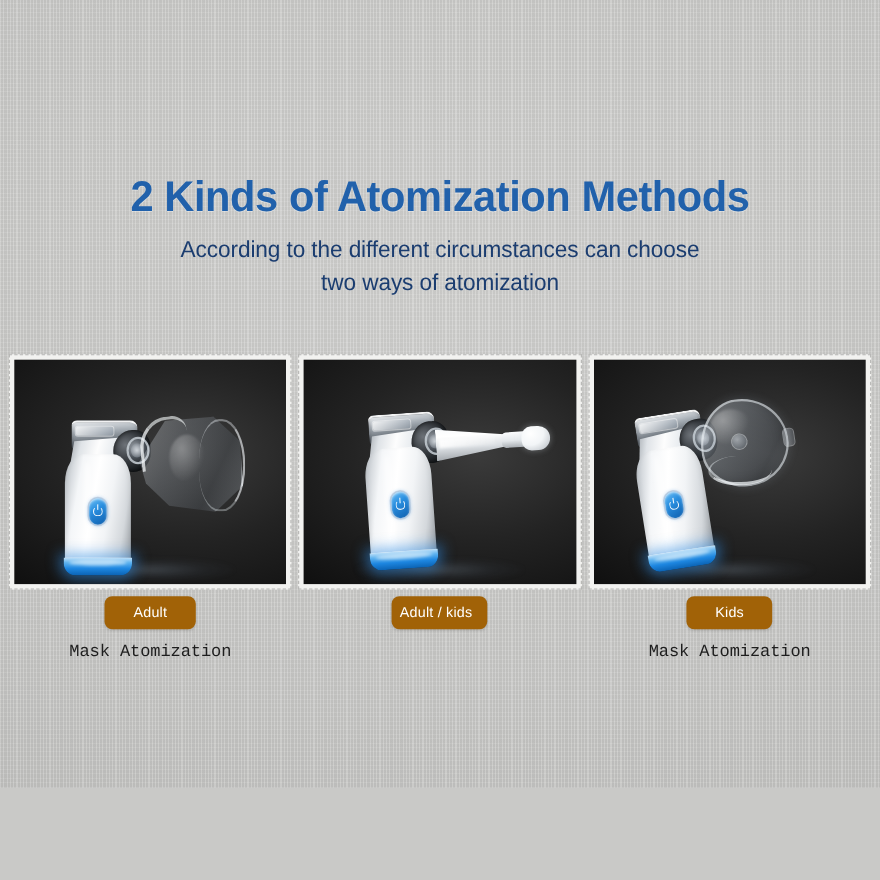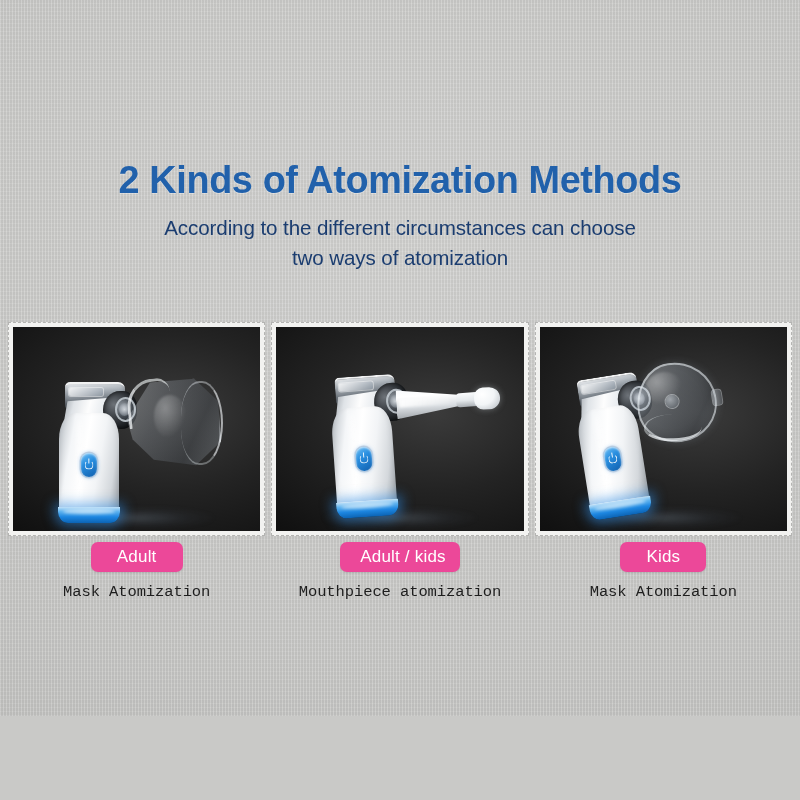--- a/index.html
+++ b/index.html
@@ -480,30 +480,30 @@
     gap: 6px;
   }
   .label-col {
     flex: 1 1 0;
     display: flex;
     flex-direction: column;
     align-items: center;
   }
   .badge {
     display: inline-block;
-    background: #ec4899;
+    background: #a16207;
     color: #ffffff;
-    font-size: 17px;
+    font-size: 13px;
     line-height: 17px;
     padding: 6px 26px 7px;
     border-radius: 7px;
     letter-spacing: 0.2px;
     box-shadow: 0 1px 2px rgba(0,0,0,0.10);
   }
-  .badge.tight { padding-left: 20px; padding-right: 14px; }
+  .badge.tight { padding-left: 7px; padding-right: 14px; }
   .caption {
     margin-top: 11px;
     font-size: 15.5px;
     color: #1e1e1e;
     letter-spacing: -0.1px;
     font-family: Liberation Mono, monospace;
   }
 </style>
 </head>
 <body>
@@ -610,21 +610,20 @@
 
   <div id="labels">
 
     <div class="label-col">
       <div class="badge">Adult</div>
       <div class="caption">Mask Atomization</div>
     </div>
 
     <div class="label-col">
       <div class="badge tight">Adult / kids</div>
-      <div class="caption">Mouthpiece atomization</div>
     </div>
 
     <div class="label-col">
       <div class="badge">Kids</div>
       <div class="caption">Mask Atomization</div>
     </div>
 
   </div>
 
 </div>

